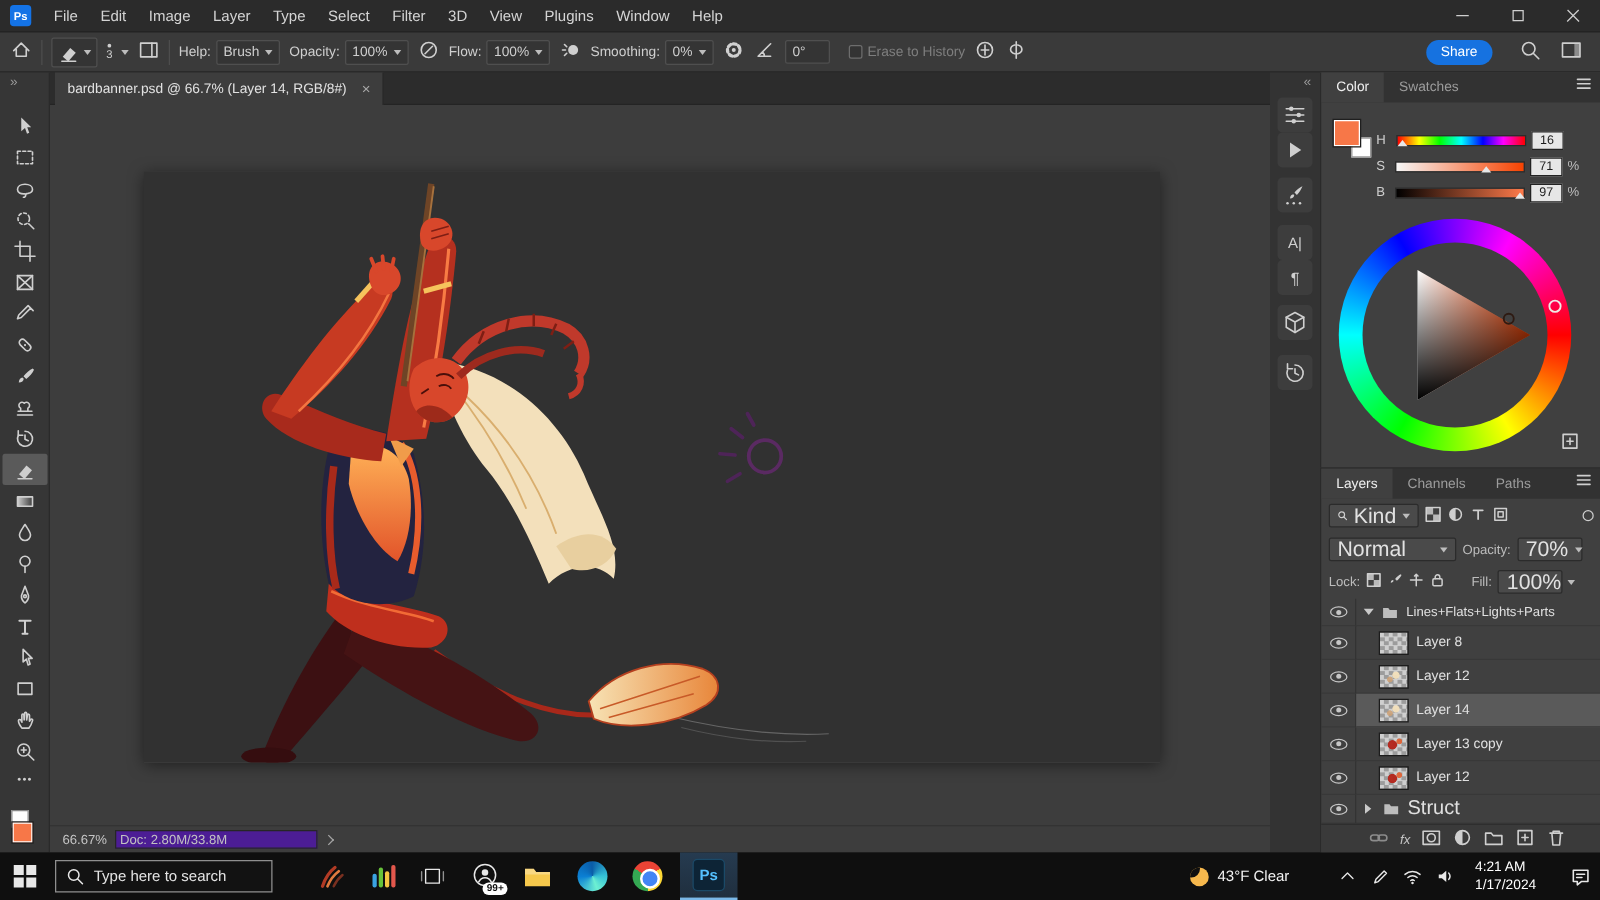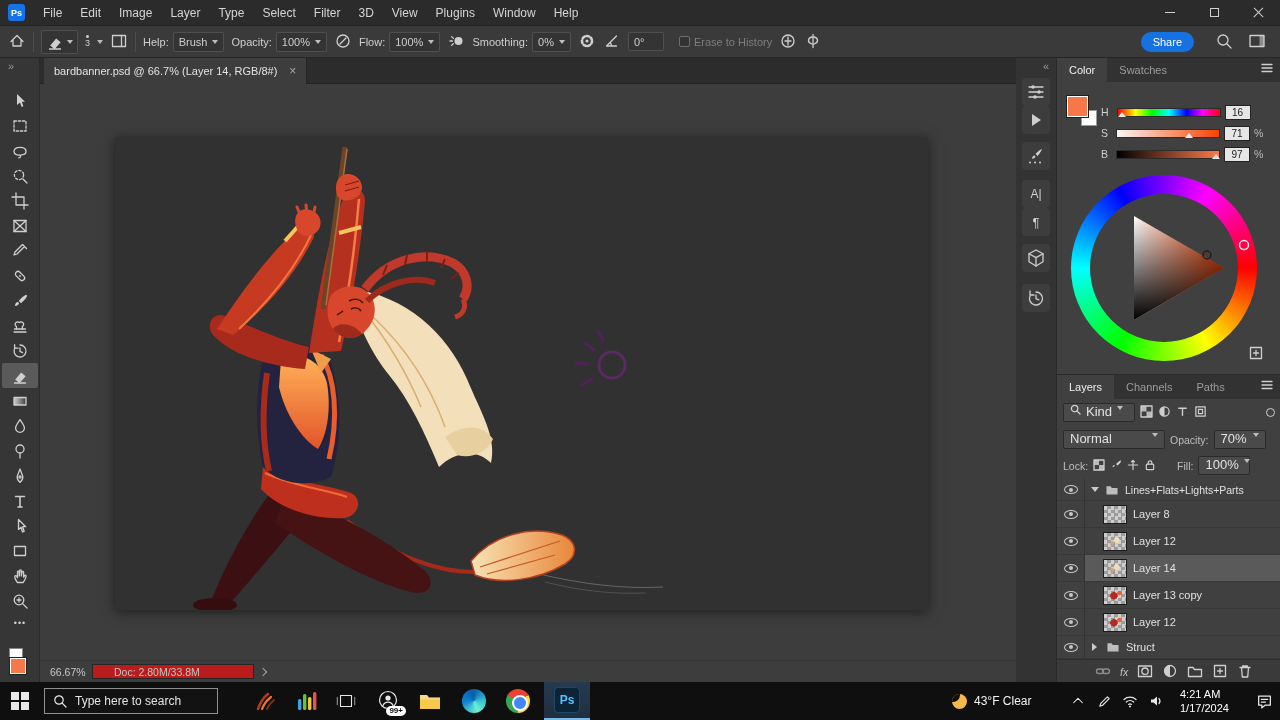--- a/index.html
+++ b/index.html
@@ -58,21 +58,21 @@
     font-size:11px;color:#e2e2e2;border-right:1px solid #242424}
   .doc-tab .close{color:#a8a8a8;font-size:12px}
 
   
   .canvas-area{left:40px;top:84px;width:976px;height:576px;background:#3d3d3d;overflow:hidden}
   .artboard{position:absolute;left:75px;top:53px;width:813px;height:473px;box-shadow:0 2px 12px rgba(0,0,0,.5)}
 
   
   .statusbar{left:40px;top:660px;width:976px;height:22px;background:#3d3d3d;border-top:1px solid #333;display:flex;align-items:center;font-size:10.5px;color:#c6c6c6}
   .zoom-val{margin-left:10px;width:42px}
-  .docbox{width:162px;height:15px;background:#b91c1c;border:1px solid #262626;display:flex;align-items:center;padding:0 21px;color:#c2c2c2}
+  .docbox{width:162px;height:15px;background:#4c1d95;border:1px solid #262626;display:flex;align-items:center;padding:0 3px;color:#c2c2c2}
   .chev-r{width:6px;height:6px;border-right:1.4px solid #a5a5a5;border-bottom:1.4px solid #a5a5a5;transform:rotate(-45deg);margin-left:6px}
 
   
   .iconstrip{left:1016px;top:58px;width:40px;height:624px;background:#333}
   .collapse-r{position:absolute;right:8px;top:2px;color:#9a9a9a;font-size:11px;letter-spacing:-1px}
   .strip-ic{position:absolute;left:6px;width:28px;height:28px;background:#3d3d3d;border-radius:4px;
     display:flex;align-items:center;justify-content:center;color:#d0d0d0;font-size:12px}
 
   
   .panel{background:#404040;border-left:1px solid #2a2a2a}
@@ -92,21 +92,21 @@
   .sunit{width:12px;margin-left:4px;color:#bdbdbd}
   .wheel{position:absolute;left:14px;top:117px;width:186px;height:186px;border-radius:50%;
     background:conic-gradient(from 90deg,#f00,#ff0,#0f0,#0ff,#00f,#f0f,#f00)}
   .wheel::after{content:'';position:absolute;inset:19px;border-radius:50%;background:#404040}
   .wheel-ov{position:absolute;left:14px;top:117px;width:186px;height:186px}
   .plus-ic{position:absolute;left:192px;top:288px}
 
   
   .layers-panel{left:1056px;top:374px;width:224px;height:308px;border-top:1px solid #2a2a2a}
   .frow{position:absolute;left:0;width:224px;display:flex;align-items:center;padding:0 6px;gap:5px;color:#cfcfcf}
-  .sel{height:19px;background:#4a4a4a;border:1px solid #2b2b2b;border-radius:2px;display:flex;align-items:flex-start;gap:5px;padding:0 6px;font-size:13px;color:#e2e2e2}
+  .sel{height:19px;background:#4a4a4a;border:1px solid #2b2b2b;border-radius:2px;display:flex;align-items:center;gap:5px;padding:0 6px;font-size:17px;color:#e2e2e2}
   .toggle-dot{width:9px;height:9px;border-radius:50%;border:1.4px solid #cfcfcf;margin-left:auto}
   .lbl{font-size:10.5px;color:#bdbdbd}
   .lrow{position:absolute;left:0;width:224px;display:flex;align-items:stretch}
   .eyecell{width:28px;display:flex;align-items:center;justify-content:center;border-right:1px solid #333;border-bottom:1px solid #383838}
   .eye{position:relative;width:14px;height:9px;border:1.4px solid #c6c6c6;border-radius:50%}
   .eye::after{content:'';position:absolute;left:50%;top:50%;transform:translate(-50%,-50%);width:4px;height:4px;border-radius:50%;background:#c6c6c6}
   .lcontent{flex:1;display:flex;align-items:center;gap:6px;padding-left:6px;border-bottom:1px solid #383838}
   .lrow.selrow .lcontent{background:#5a5a5a}
   .lname{font-size:11px;color:#e0e0e0;white-space:nowrap}
   .tri-d{width:0;height:0;border:4px solid transparent;border-top:5px solid #c9c9c9;transform:translateY(2px)}
@@ -762,21 +762,21 @@
 
     <div class="lrow" style="top:261px;height:23px">
       <div class="eyecell">
           <span class="eye"></span>
         </div>
       <div class="lcontent">
         <span class="tri-r"></span>
         <svg class="ic" width="14" height="12" viewBox="0 0 15 13">
             <path fill="#bdbdbd" stroke="none" d="M1.5 2.5h4.5L7.3 4.3h6.2v7H1.5z"></path>
           </svg>
-        <span class="lname" style="font-size:11px">Struct</span>
+        <span class="lname" style="font-size:16px">Struct</span>
       </div>
     </div>
 
     <div class="lbottom">
       <span>
         <svg class="ic" width="16" height="16" viewBox="0 0 16 16" opacity=".55">
             <rect x="1.5" y="6" width="7" height="4.5" rx="2.2"></rect>
             <rect x="7.5" y="6" width="7" height="4.5" rx="2.2"></rect>
           </svg></span>
       <span class="fx">fx</span>

